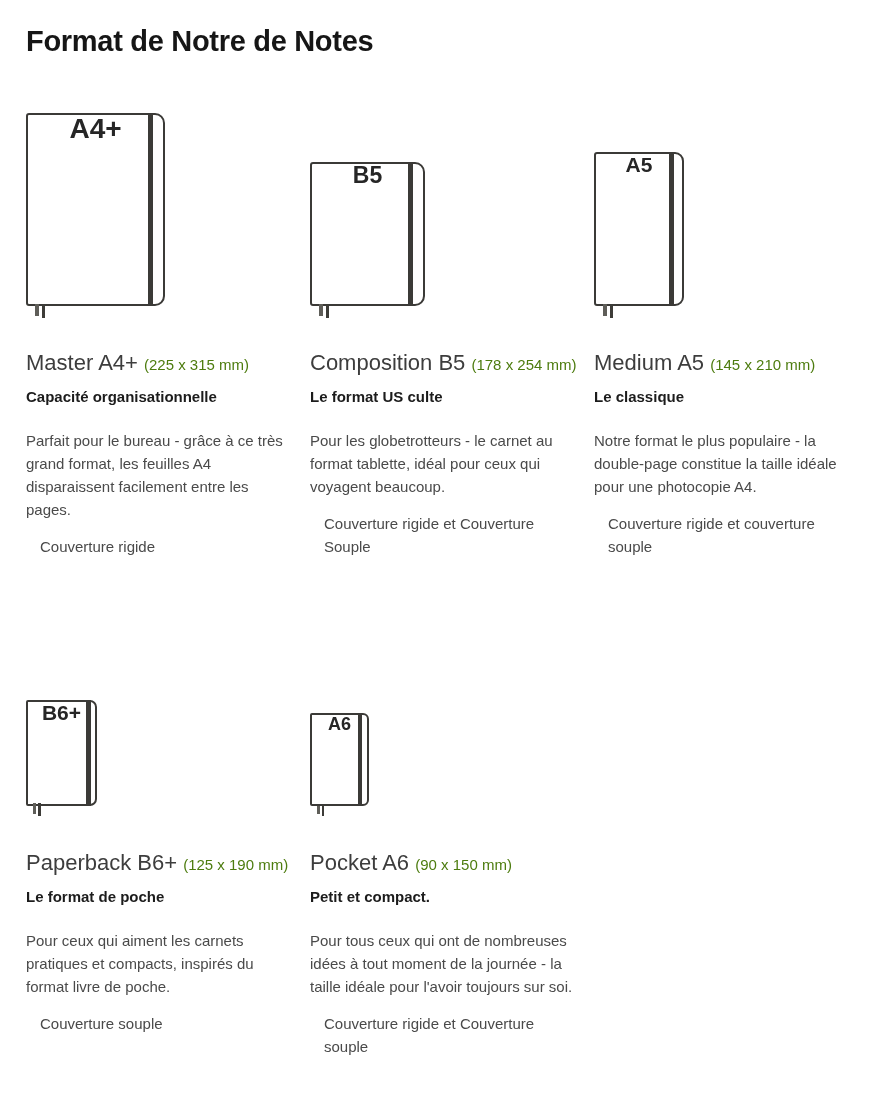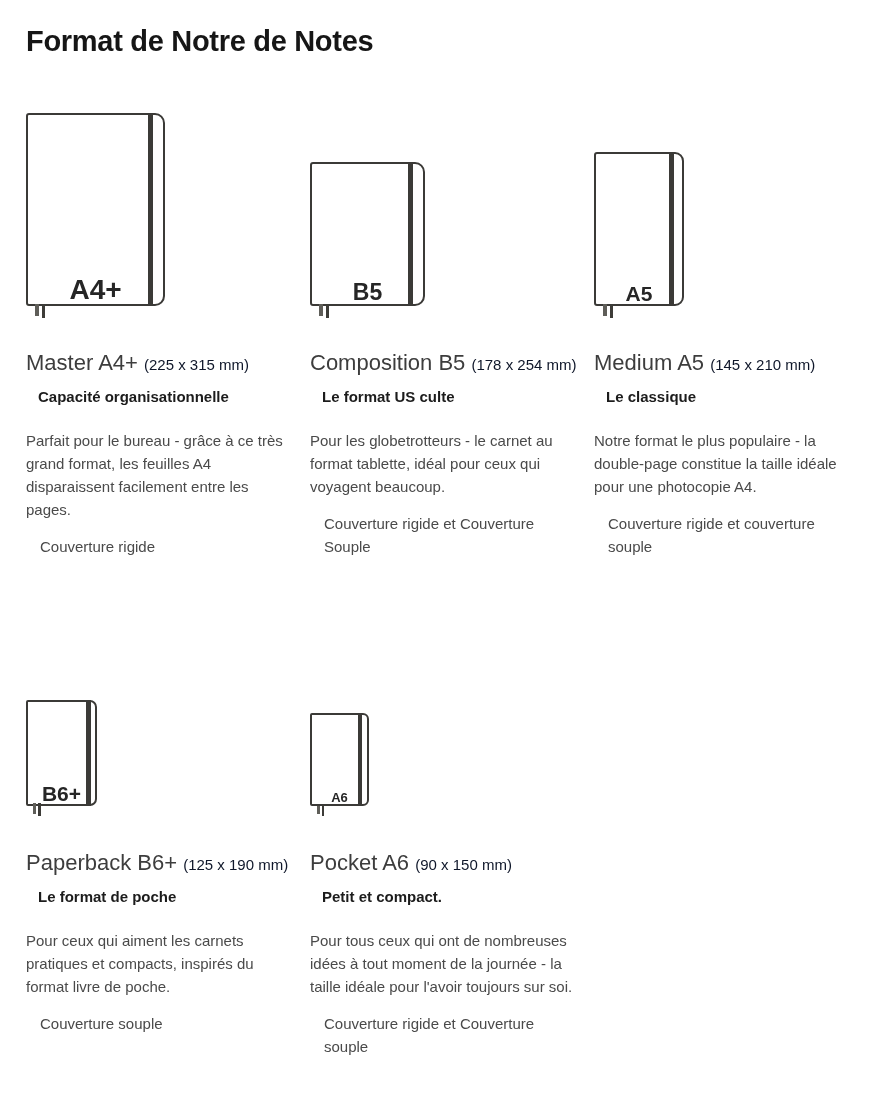--- a/index.html
+++ b/index.html
@@ -35,41 +35,41 @@
   }
   .figure.row1 { height: 193px; }
   .figure.row2 { height: 106px; }
 
   
   .notebook {
     position: relative;
     background: #ffffff;
     border: 2px solid #3b3a37;
     display: flex;
-    align-items: flex-end;
+    align-items: flex-start;
     justify-content: center;
   }
   .nb-a4plus { width: 139px; height: 193px; border-radius: 3px 10px 10px 3px; }
   .nb-b5     { width: 115px; height: 144px; border-radius: 3px 10px 10px 3px; }
   .nb-a5     { width: 90px;  height: 154px; border-radius: 3px 9px 9px 3px; }
   .nb-b6plus { width: 71px;  height: 106px; border-radius: 2px 7px 7px 2px; }
   .nb-a6     { width: 59px;  height: 93px;  border-radius: 2px 6px 6px 2px; }
 
   .nb-label {
     font-weight: 700;
     color: #262626;
     line-height: 1;
     position: relative;
     z-index: 2;
   }
   .nb-a4plus .nb-label { font-size: 28px; }
   .nb-b5     .nb-label { font-size: 23px; }
   .nb-a5     .nb-label { font-size: 21px; }
   .nb-b6plus .nb-label { font-size: 21px; }
-  .nb-a6     .nb-label { font-size: 13px; }
+  .nb-a6     .nb-label { font-size: 18px; }
 
   .band {
     position: absolute;
     top: -2px;
     bottom: -2px;
     width: 5px;
     background: #3b3a37;
     z-index: 1;
   }
   .nb-a4plus .band { right: 10px; }
@@ -102,29 +102,29 @@
   .card-title {
     font-size: 22px;
     font-weight: 400;
     color: #3d3d3d;
     line-height: 30px;
     margin: 0 0 6px 0;
     max-width: 272px;
   }
   .card-title .dims {
     font-size: 15px;
-    color: #0f172a;
+    color: #4d7c0f;
     font-weight: 400;
   }
   .card-tagline {
     font-size: 15px;
     font-weight: 700;
     color: #1c1c1c;
     line-height: 21px;
-    margin: 0 0 22px 12px;
+    margin: 0 0 22px 0;
     max-width: 272px;
   }
   .card-desc {
     font-size: 15px;
     color: #4a4a4a;
     line-height: 23px;
     margin: 0 0 13px 0;
     max-width: 272px;
   }
   .card-covers {

